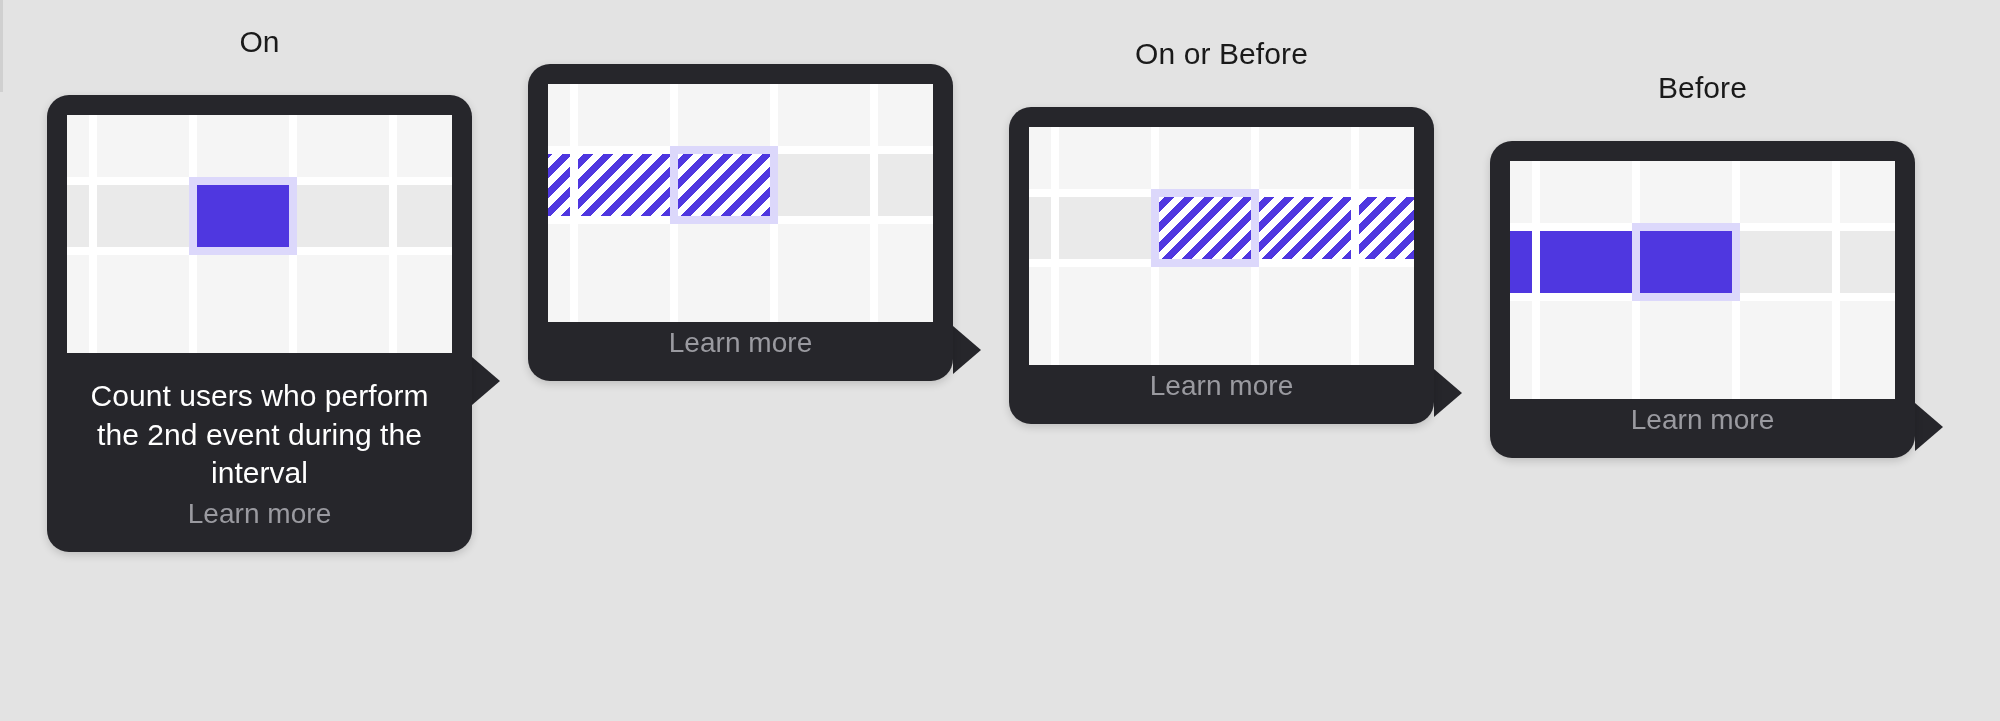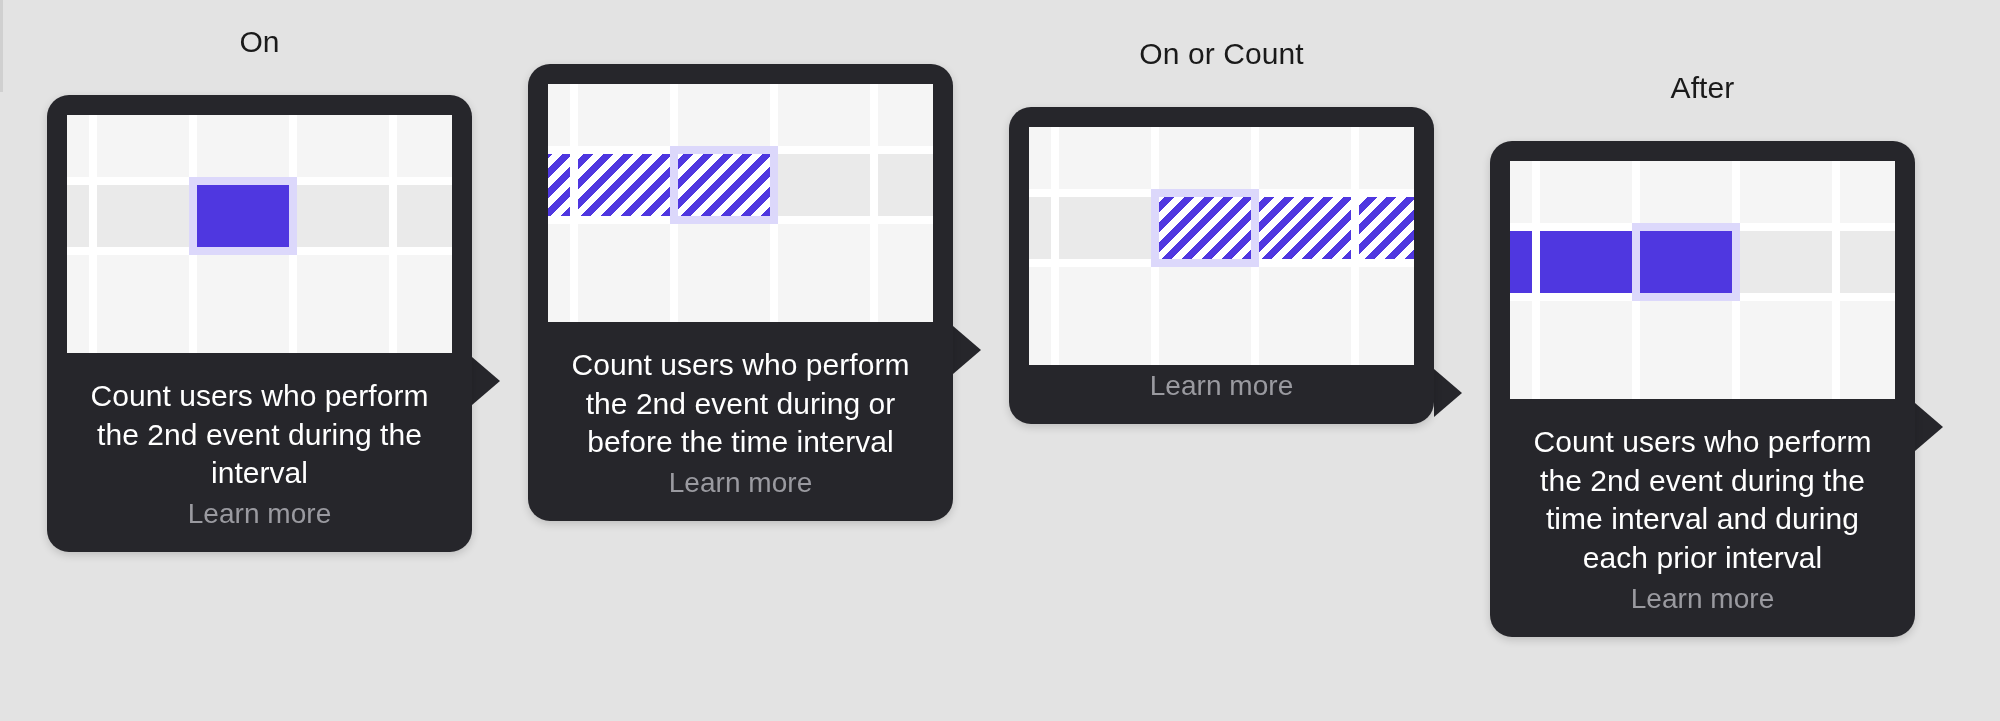--- a/index.html
+++ b/index.html
@@ -218,27 +218,26 @@
               <div class="gcell" style="left: 130px; top: 140px; width: 92px; height: 98px;"></div>
               <div class="gcell" style="left: 230px; top: 140px; width: 92px; height: 98px;"></div>
               <div class="gcell" style="left: 330px; top: 140px; width: 55px; height: 98px;"></div>
               <div class="mark hatch" style="left: 0px; top: 70px; width: 22px; height: 62px;"></div>
               <div class="mark hatch" style="left: 30px; top: 70px; width: 92px; height: 62px;"></div>
               <div class="highlight" style="left: 122px; top: 62px; width: 108px; height: 78px;">
                 <div class="inner hatch"></div>
               </div>
             </div>
           </div>
-          <div class="card-desc">Count users who perform the 2nd event during or before the time interval</div>
           <a class="learn-more">Learn more</a>
         </div>
       </div>
     </div>
     <div class="column" style="left: 1009px; width: 425px; top: 12px;">
-      <div class="col-title">On or Count</div>
+      <div class="col-title">On or Before</div>
       <div class="card-wrap">
         <div class="card-tail"></div>
         <div class="card">
           <div class="screen">
             <div class="grid">
               <div class="gcell" style="left: 0px; top: 0px; width: 22px; height: 62px;"></div>
               <div class="gcell" style="left: 30px; top: 0px; width: 92px; height: 62px;"></div>
               <div class="gcell" style="left: 130px; top: 0px; width: 92px; height: 62px;"></div>
               <div class="gcell" style="left: 230px; top: 0px; width: 92px; height: 62px;"></div>
               <div class="gcell" style="left: 330px; top: 0px; width: 55px; height: 62px;"></div>
@@ -257,21 +256,21 @@
               <div class="highlight" style="left: 122px; top: 62px; width: 108px; height: 78px;">
                 <div class="inner hatch"></div>
               </div>
             </div>
           </div>
           <a class="learn-more">Learn more</a>
         </div>
       </div>
     </div>
     <div class="column" style="left: 1490px; width: 425px; top: 46px;">
-      <div class="col-title">After</div>
+      <div class="col-title">Before</div>
       <div class="card-wrap">
         <div class="card-tail"></div>
         <div class="card">
           <div class="screen">
             <div class="grid">
               <div class="gcell" style="left: 0px; top: 0px; width: 22px; height: 62px;"></div>
               <div class="gcell" style="left: 30px; top: 0px; width: 92px; height: 62px;"></div>
               <div class="gcell" style="left: 130px; top: 0px; width: 92px; height: 62px;"></div>
               <div class="gcell" style="left: 230px; top: 0px; width: 92px; height: 62px;"></div>
               <div class="gcell" style="left: 330px; top: 0px; width: 55px; height: 62px;"></div>
@@ -285,18 +284,17 @@
               <div class="gcell" style="left: 130px; top: 140px; width: 92px; height: 98px;"></div>
               <div class="gcell" style="left: 230px; top: 140px; width: 92px; height: 98px;"></div>
               <div class="gcell" style="left: 330px; top: 140px; width: 55px; height: 98px;"></div>
               <div class="mark solid" style="left: 0px; top: 70px; width: 22px; height: 62px;"></div>
               <div class="mark solid" style="left: 30px; top: 70px; width: 92px; height: 62px;"></div>
               <div class="highlight" style="left: 122px; top: 62px; width: 108px; height: 78px;">
                 <div class="inner solid"></div>
               </div>
             </div>
           </div>
-          <div class="card-desc">Count users who perform the 2nd event during the time interval and during each prior interval</div>
           <a class="learn-more">Learn more</a>
         </div>
       </div>
     </div>
   </div>
 
 </body></html>

